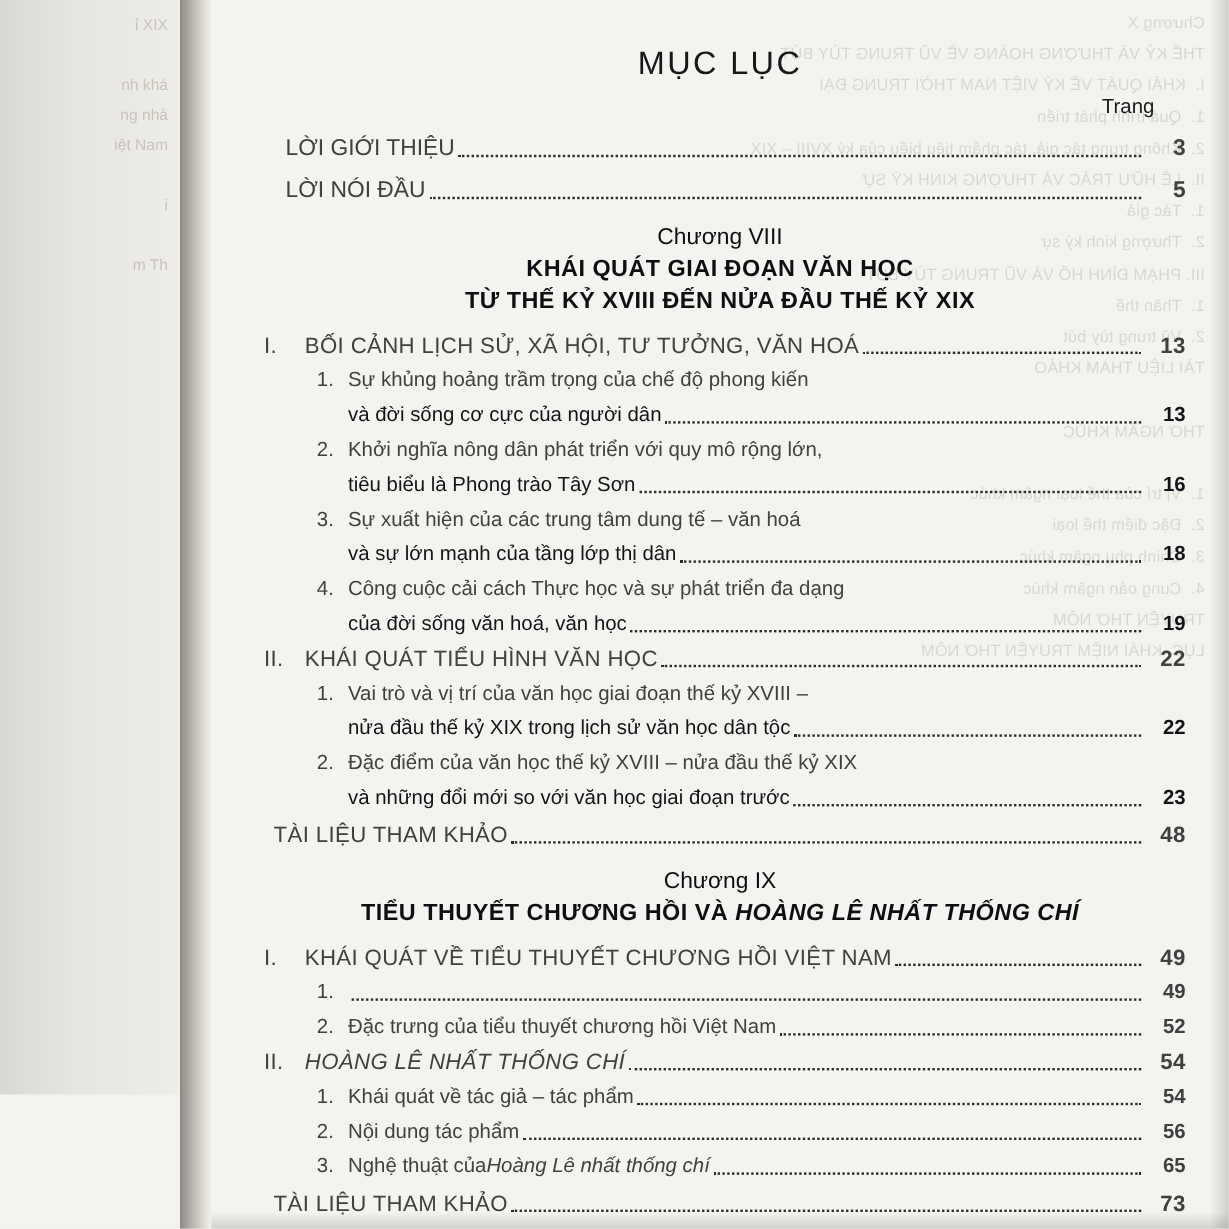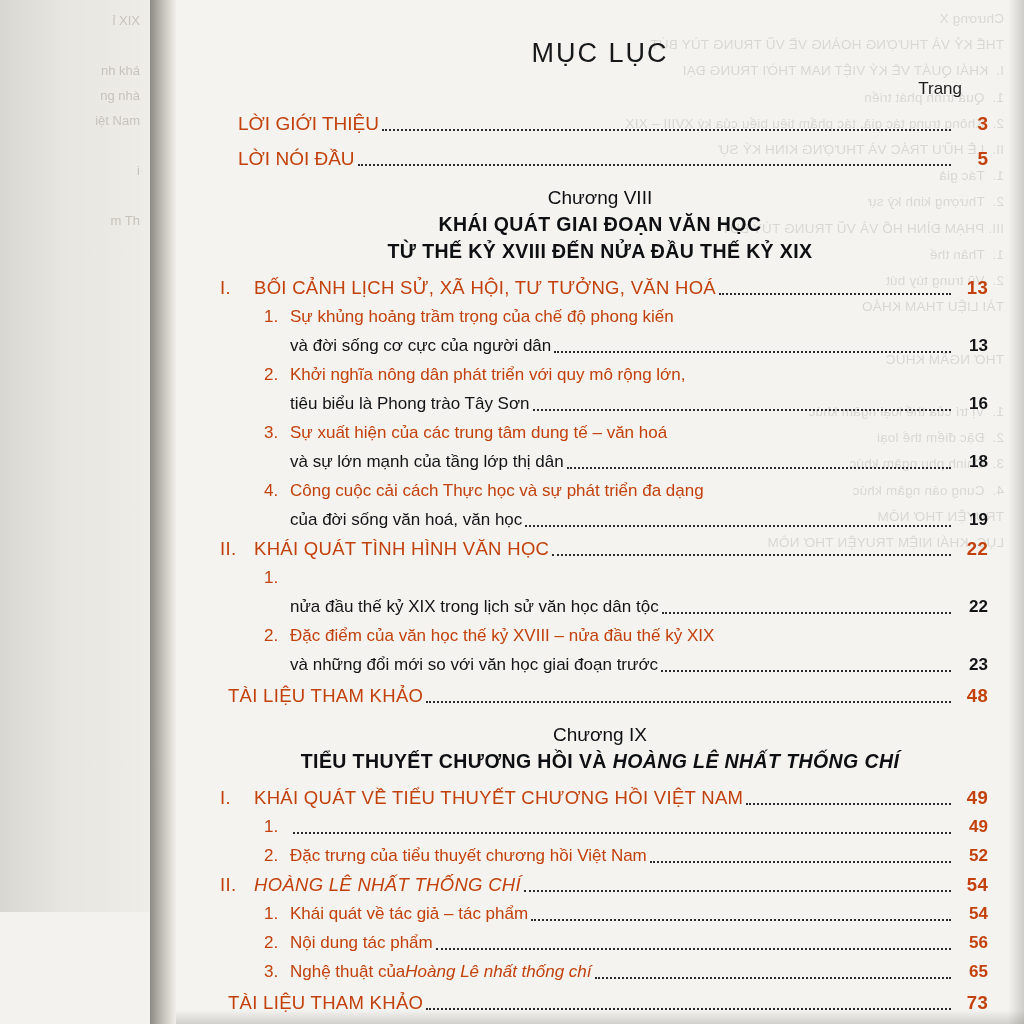--- a/index.html
+++ b/index.html
@@ -92,21 +92,21 @@
     color: #1b1c1e;
     padding-right: 26px;
     margin-bottom: 12px;
   }
 
   
   .row {
     display: flex;
     align-items: flex-end;
     font-size: 17px;
-    color: #c2410c;
+    color: #404040;
     line-height: 25px;
     margin-bottom: 4px;
   }
   .row .num {
     flex: 0 0 auto;
     text-align: left;
   }
   .row .txt {
     flex: 0 0 auto;
     white-space: nowrap;
@@ -317,27 +317,28 @@
         </div>
         <div class="cont">
           <span class="pad"></span>
           <span class="txt">của đời sống văn hoá, văn học</span>
           <span class="dots"></span>
           <span class="pg">19</span>
         </div>
 
         <div class="row lvl0">
           <span class="num">II.</span>
-          <span class="txt">KHÁI QUÁT TÌNH HÌNH VĂN HỌC</span>
+          <span class="txt">KHÁI QUÁT TIỂU HÌNH VĂN HỌC</span>
           <span class="dots"></span>
           <span class="pg">22</span>
         </div>
 
         <div class="row lvl1">
           <span class="num">1.</span>
+          <span class="txt">Vai trò và vị trí của văn học giai đoạn thế kỷ XVIII –</span>
         </div>
         <div class="cont">
           <span class="pad"></span>
           <span class="txt">nửa đầu thế kỷ XIX trong lịch sử văn học dân tộc</span>
           <span class="dots"></span>
           <span class="pg">22</span>
         </div>
 
         <div class="row lvl1">
           <span class="num">2.</span>

